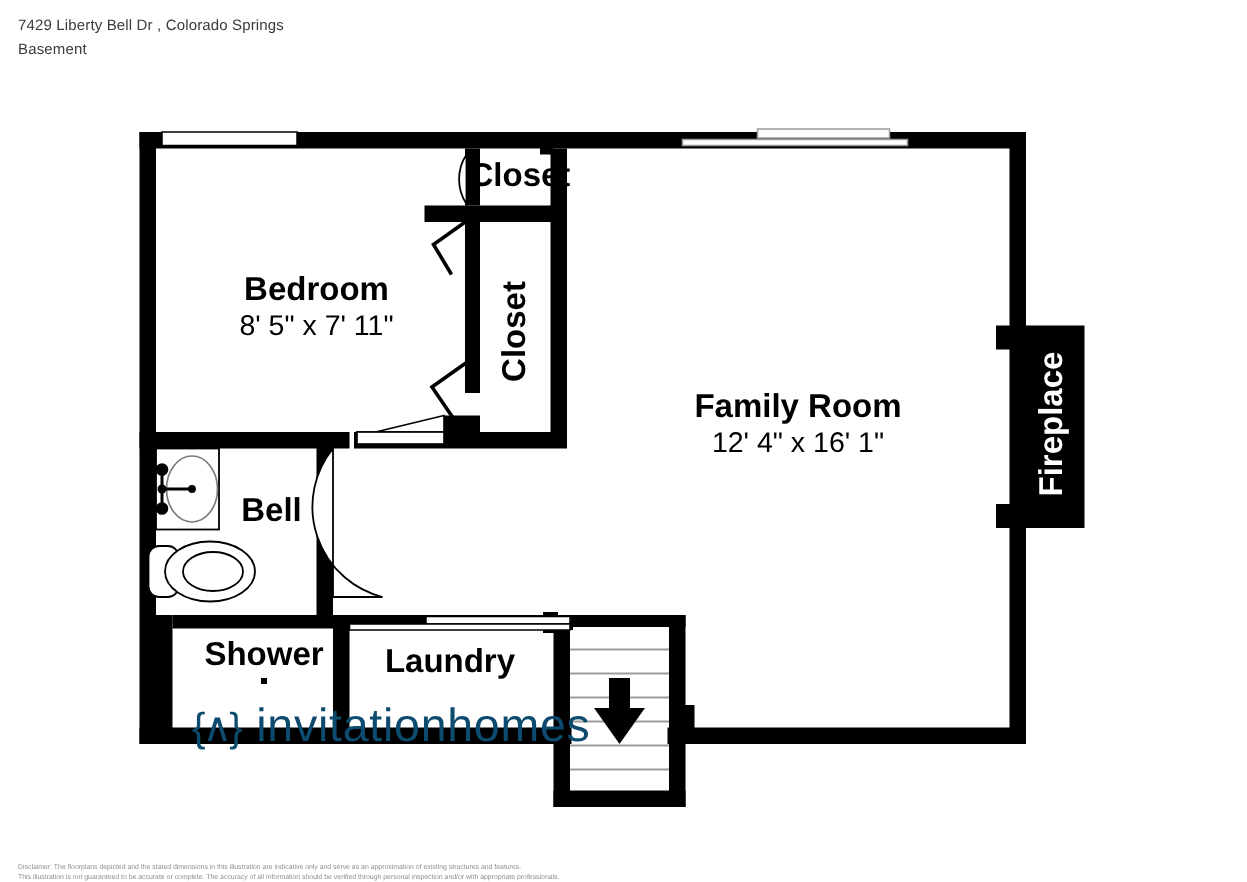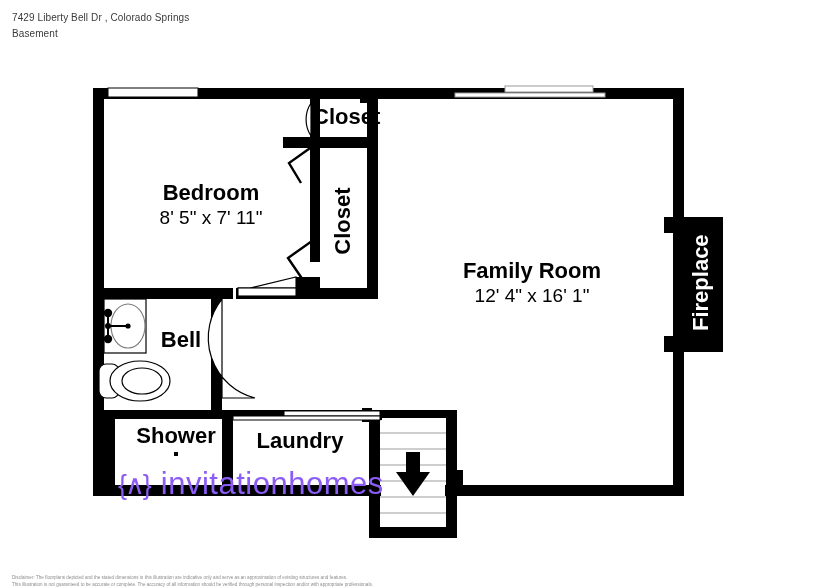--- a/index.html
+++ b/index.html
@@ -15,21 +15,21 @@
   #plan svg{position:absolute;left:0;top:0;}
   
   .label{position:absolute;text-align:center;color:#000;font-weight:bold;white-space:nowrap;}
   .label .nm{font-size:22px;line-height:26px;font-weight:bold;}
   .label .dim{font-size:19px;line-height:24px;font-weight:normal;}
   .vert{transform:rotate(-90deg);transform-origin:center center;}
   .white{color:#ffffff;}
   
   .wm{position:absolute;color:#bdbdbd;white-space:nowrap;pointer-events:none;}
   #wm-top{font-size:14.5px;letter-spacing:.6px;font-weight:500;left:246px;top:89px;}
-  #wm-brand{left:118px;top:466px;font-size:31px;letter-spacing:.5px;color:#8b5cf6;}
+  #wm-brand{left:128px;top:466px;font-size:31px;letter-spacing:.5px;color:#0c4a6e;}
   #wm-brand .mark{font-size:27px;letter-spacing:-2px;margin-right:11px;}
   
   #disclaimer{position:absolute;left:12px;top:574px;width:800px;}
   #disclaimer div{font-size:4.6px;line-height:7.4px;color:#8d8d8d;white-space:nowrap;}
 </style>
 </head>
 <body>
 
 <div id="header">
   <div class="line">7429 Liberty Bell Dr , Colorado Springs</div>

